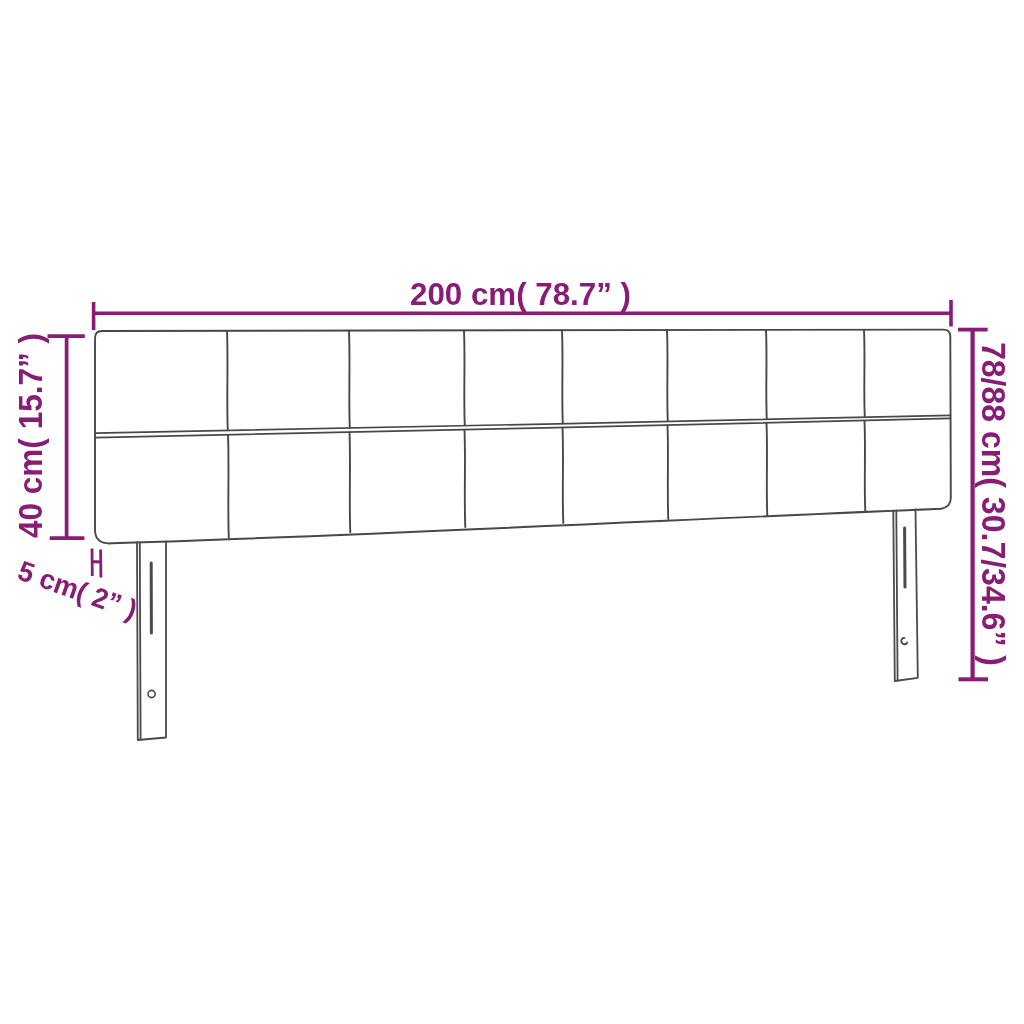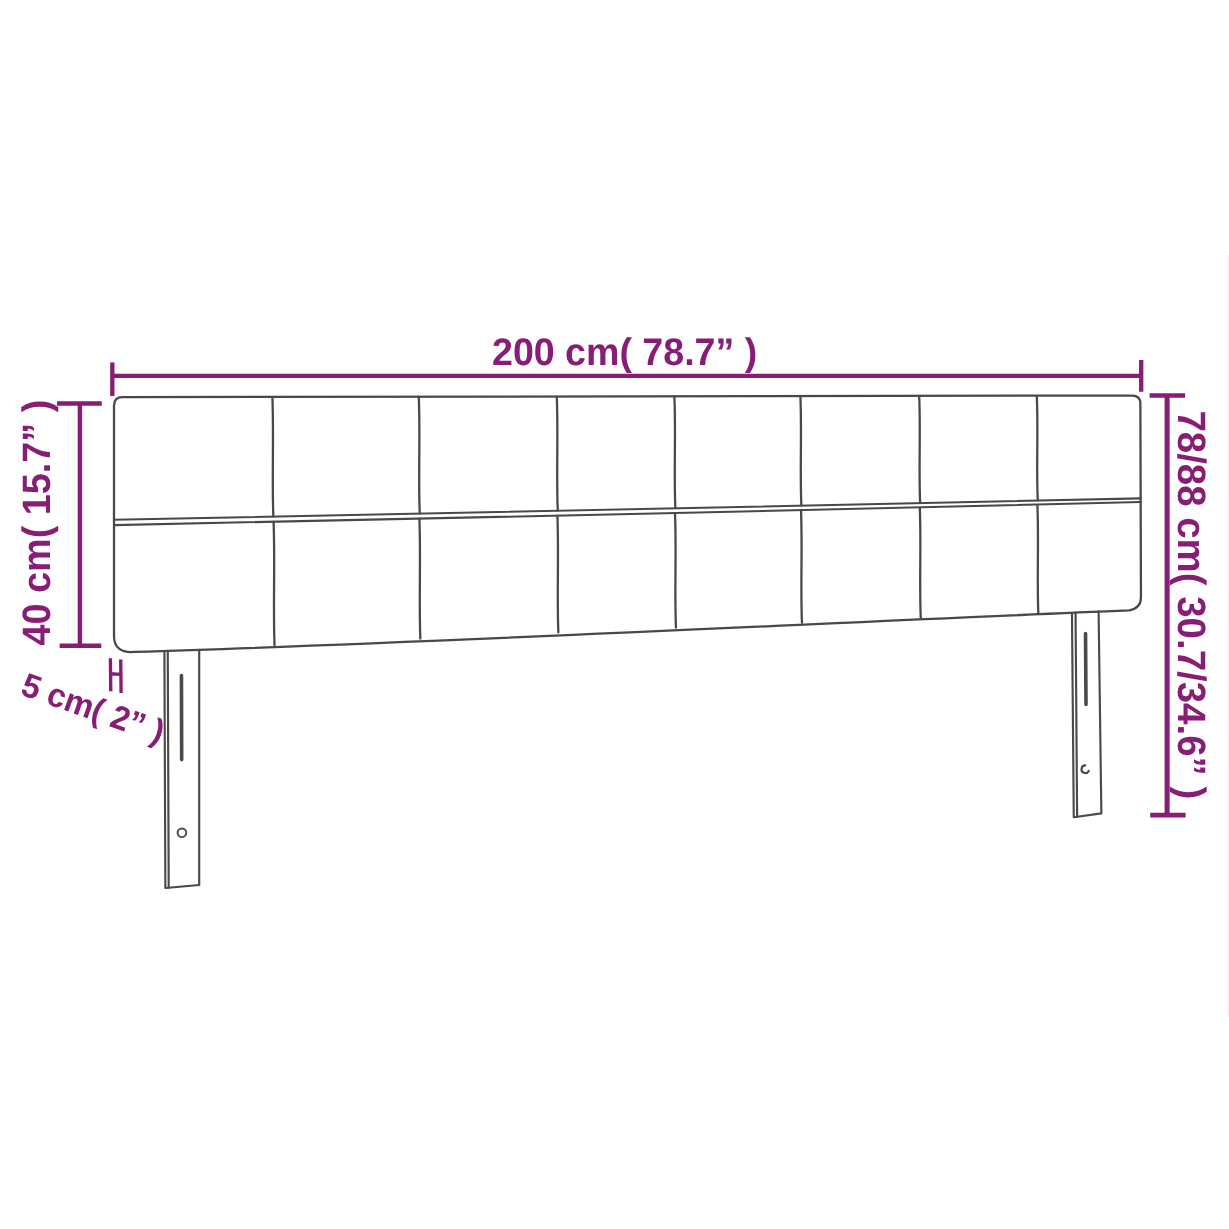--- a/index.html
+++ b/index.html
@@ -1,16 +1,16 @@
 <!DOCTYPE html>
 <html><head>
 <meta charset="utf-8">
 <style>
   html,body{margin:0;padding:0;background:#ffffff;}
-  .page{width:1024px;height:1024px;position:relative;background:#f9a8d4;overflow:hidden;}
+  .page{width:1024px;height:1024px;position:relative;background:#22c55e;overflow:hidden;}
   text{font-family:"Liberation Sans",sans-serif;font-weight:bold;fill:#871d75;}
 </style>
 </head>
 <body>
 <div class="page">
 <svg width="1024" height="1024" viewBox="0 0 1024 1024" xmlns="http://www.w3.org/2000/svg">
 
   <rect x="0" y="0" width="1024" height="1024" fill="#ffffff"></rect>
 
   <g stroke="#484848" stroke-width="1.9" fill="none" stroke-linecap="round" stroke-linejoin="round">

